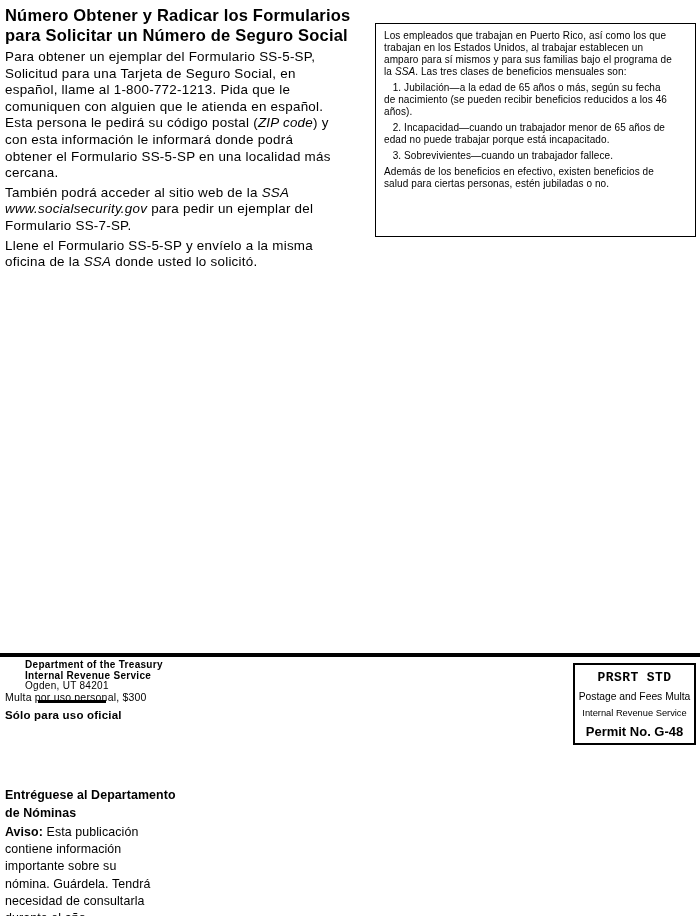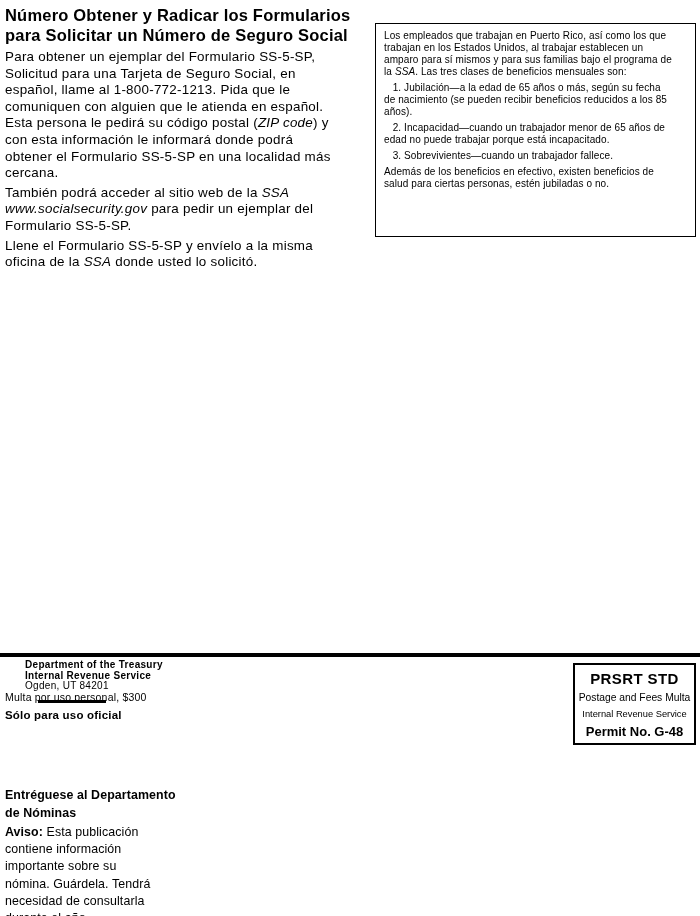--- a/index.html
+++ b/index.html
@@ -33,21 +33,21 @@
   .rule-short { position:absolute; left:38px; top:700px; width:68px; height:3px; background:#000; }
   .official { position:absolute; left:5px; top:709px; font-size:11.5px; font-weight:bold; letter-spacing:0.2px; }
   .penalty { position:absolute; left:5px; top:691px; font-size:10.5px; letter-spacing:0.2px; }
 
   .permit-box {
     position:absolute; left:573px; top:663px; width:123px; height:82px;
     border:2px solid #000; box-sizing:border-box; padding:5px 1px 4px 1px;
     display:flex; flex-direction:column; align-items:center; justify-content:space-between;
     text-align:center;
   }
-  .permit-l1 { font-size:15px; font-weight:bold; letter-spacing:0.4px; }
+  .permit-l1 { font-size:13px; font-weight:bold; letter-spacing:0.4px;font-family:Liberation Mono, monospace; }
   .permit-l2 { font-size:10.3px; }
   .permit-l3 { font-size:9.3px; }
   .permit-l4 { font-size:13px; font-weight:bold; }
 
   
   .delivery { position:absolute; left:5px; top:787px; width:210px; }
   .delivery-heading { font-size:12.4px; font-weight:bold; letter-spacing:0.1px; }
   .delivery-heading .ln { line-height:17.5px; }
   .delivery-body { margin-top:2px; font-size:12.4px; letter-spacing:0.1px; }
   .delivery-body .ln { line-height:17.2px; }
@@ -69,39 +69,39 @@
           <div class="ln">español, llame al 1-800-772-1213. Pida que le</div>
           <div class="ln">comuniquen con alguien que le atienda en español.</div>
           <div class="ln">Esta persona le pedirá su código postal (<i>ZIP code</i>) y</div>
           <div class="ln">con esta información le informará donde podrá</div>
           <div class="ln">obtener el Formulario SS-5-SP en una localidad más</div>
           <div class="ln">cercana.</div>
         </div>
       <div class="para">
           <div class="ln">También podrá acceder al sitio web de la <i>SSA</i></div>
           <div class="ln"><i>www.socialsecurity.gov</i> para pedir un ejemplar del</div>
-          <div class="ln">Formulario SS-5-SP.</div>
+          <div class="ln">Formulario SS-7-SP.</div>
         </div>
       <div class="para">
           <div class="ln">Llene el Formulario SS-5-SP y envíelo a la misma</div>
           <div class="ln">oficina de la <i>SSA</i> donde usted lo solicitó.</div>
         </div>
     </div>
   </div>
 
   <div class="benefits-box">
     <div class="bpara">
         <div class="ln">Los empleados que trabajan en Puerto Rico, así como los que</div>
         <div class="ln">trabajan en los Estados Unidos, al trabajar establecen un</div>
         <div class="ln">amparo para sí mismos y para sus familias bajo el programa de</div>
         <div class="ln">la <i>SSA</i>. Las tres clases de beneficios mensuales son:</div>
       </div>
     <div class="bpara">
         <div class="ln">   1. Jubilación—a la edad de 65 años o más, según su fecha</div>
-        <div class="ln">de nacimiento (se pueden recibir beneficios reducidos a los 85</div>
+        <div class="ln">de nacimiento (se pueden recibir beneficios reducidos a los 46</div>
         <div class="ln">años).</div>
       </div>
     <div class="bpara">
         <div class="ln">   2. Incapacidad—cuando un trabajador menor de 65 años de</div>
         <div class="ln">edad no puede trabajar porque está incapacitado.</div>
       </div>
     <div class="bpara">
         <div class="ln">   3. Sobrevivientes—cuando un trabajador fallece.</div>
       </div>
     <div class="bpara">

